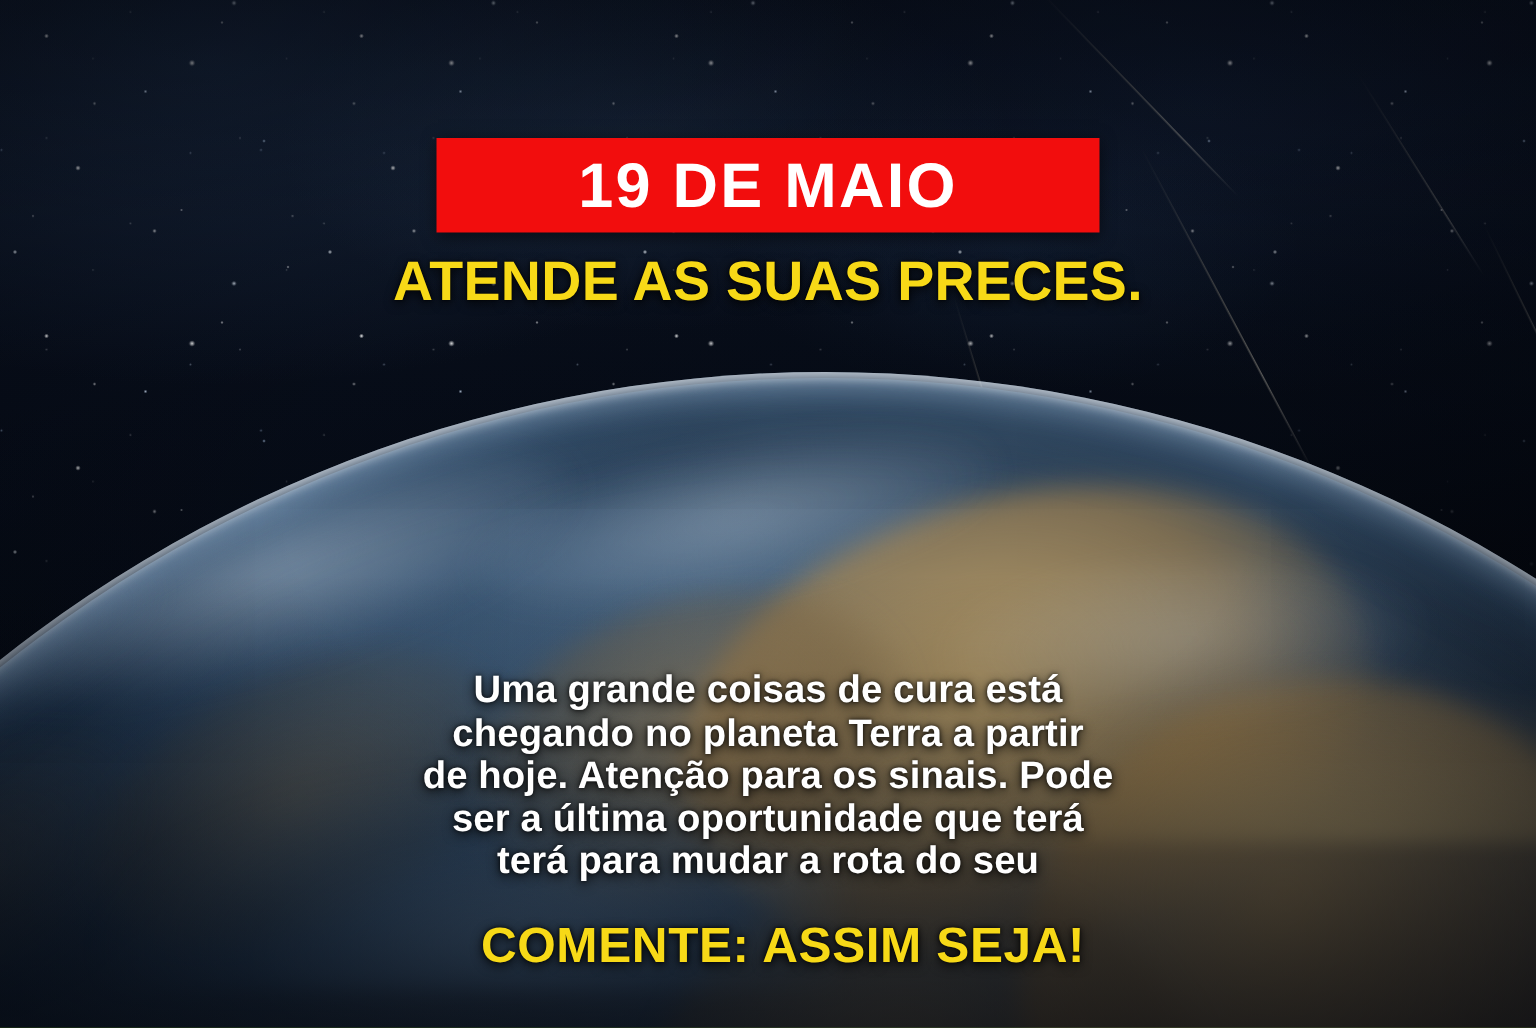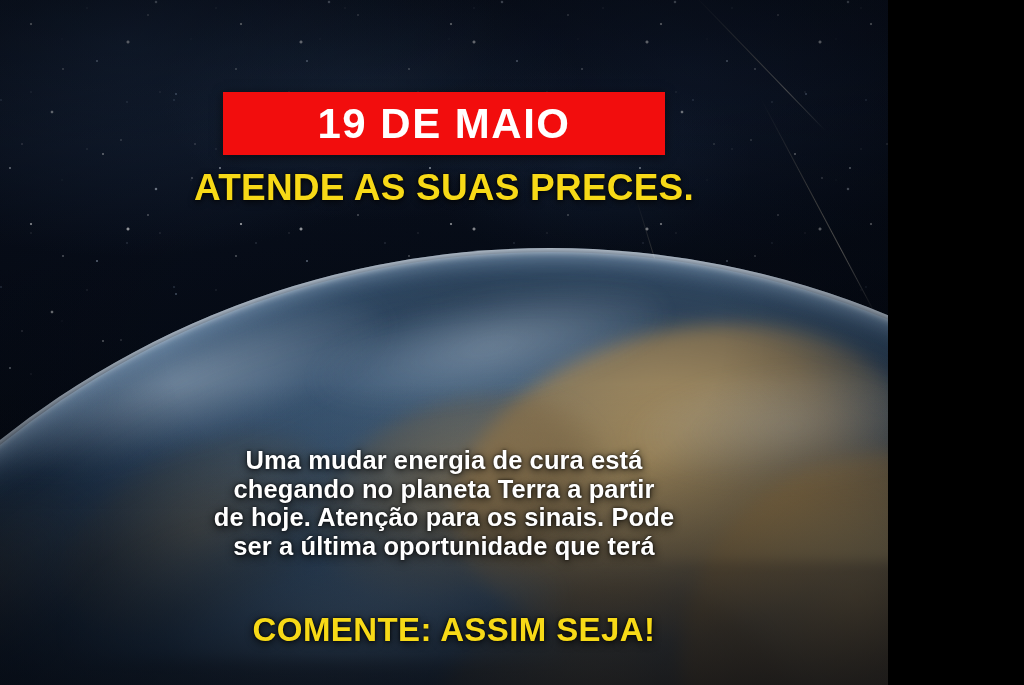--- a/index.html
+++ b/index.html
@@ -6,21 +6,21 @@
     margin: 0;
     padding: 0;
     background: #000;
   }
   body {
     font-family: "Liberation Sans", sans-serif;
   }
 
   .poster {
     position: relative;
-    width: 888px;
+    width: 1024px;
     height: 685px;
     overflow: hidden;
     background: #4d7c0f;
   }
 
   
 
   .bg-space {
     position: absolute;
     inset: 0;
@@ -341,22 +341,23 @@
 
     <div class="date-banner">
       <span class="date-banner-text">19 DE MAIO</span>
     </div>
 
     <div class="headline">
       <span class="headline-line">ATENDE AS SUAS PRECES.</span>
     </div>
 
     <div class="body-copy">
-      <span class="body-line">Uma mudar energia de cura está</span>
+      <span class="body-line">Uma grande coisas de cura está</span>
       <span class="body-line">chegando no planeta Terra a partir</span>
       <span class="body-line">de hoje. Atenção para os sinais. Pode</span>
       <span class="body-line">ser a última oportunidade que terá</span>
+      <span class="body-line">terá para mudar a rota do seu</span>
     </div>
 
     <div class="cta">COMENTE: ASSIM SEJA!</div>
 
   </div>
 </div>
 
 </body></html>

